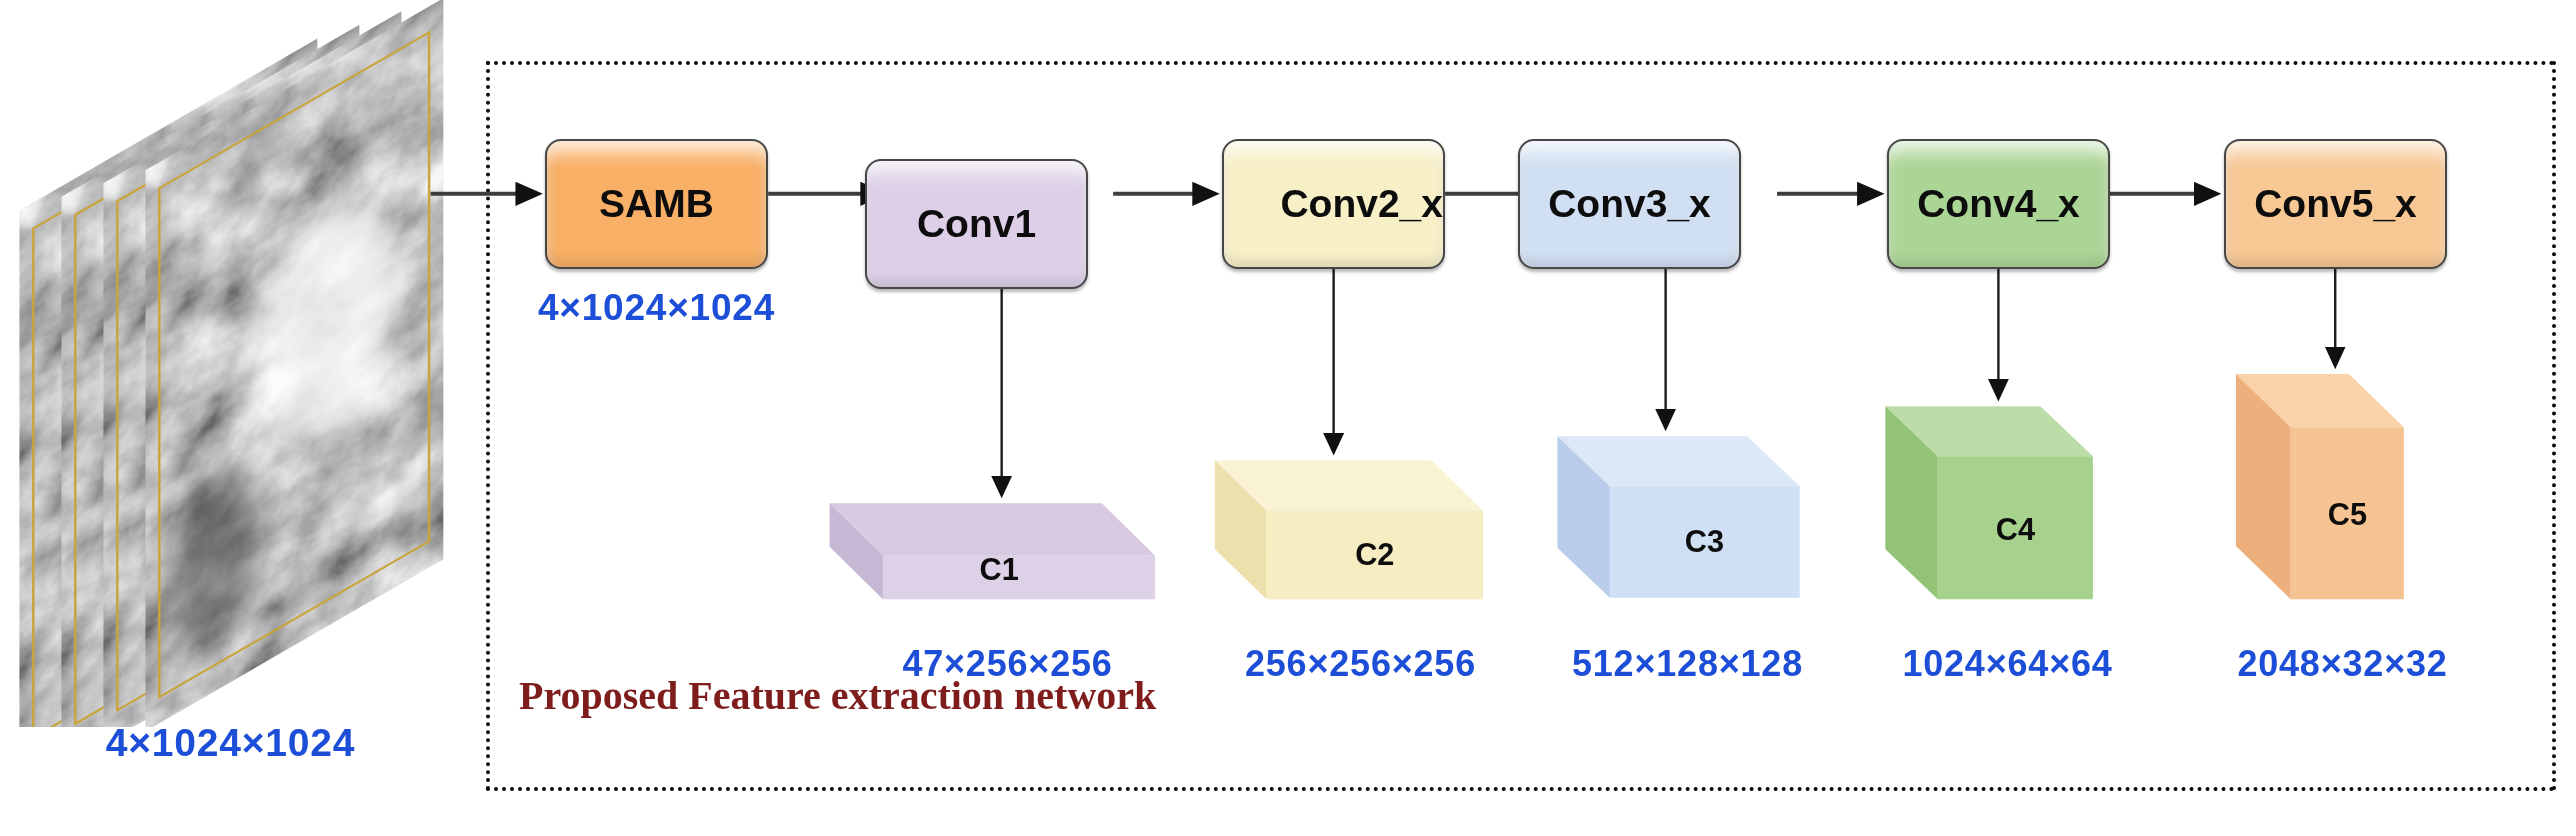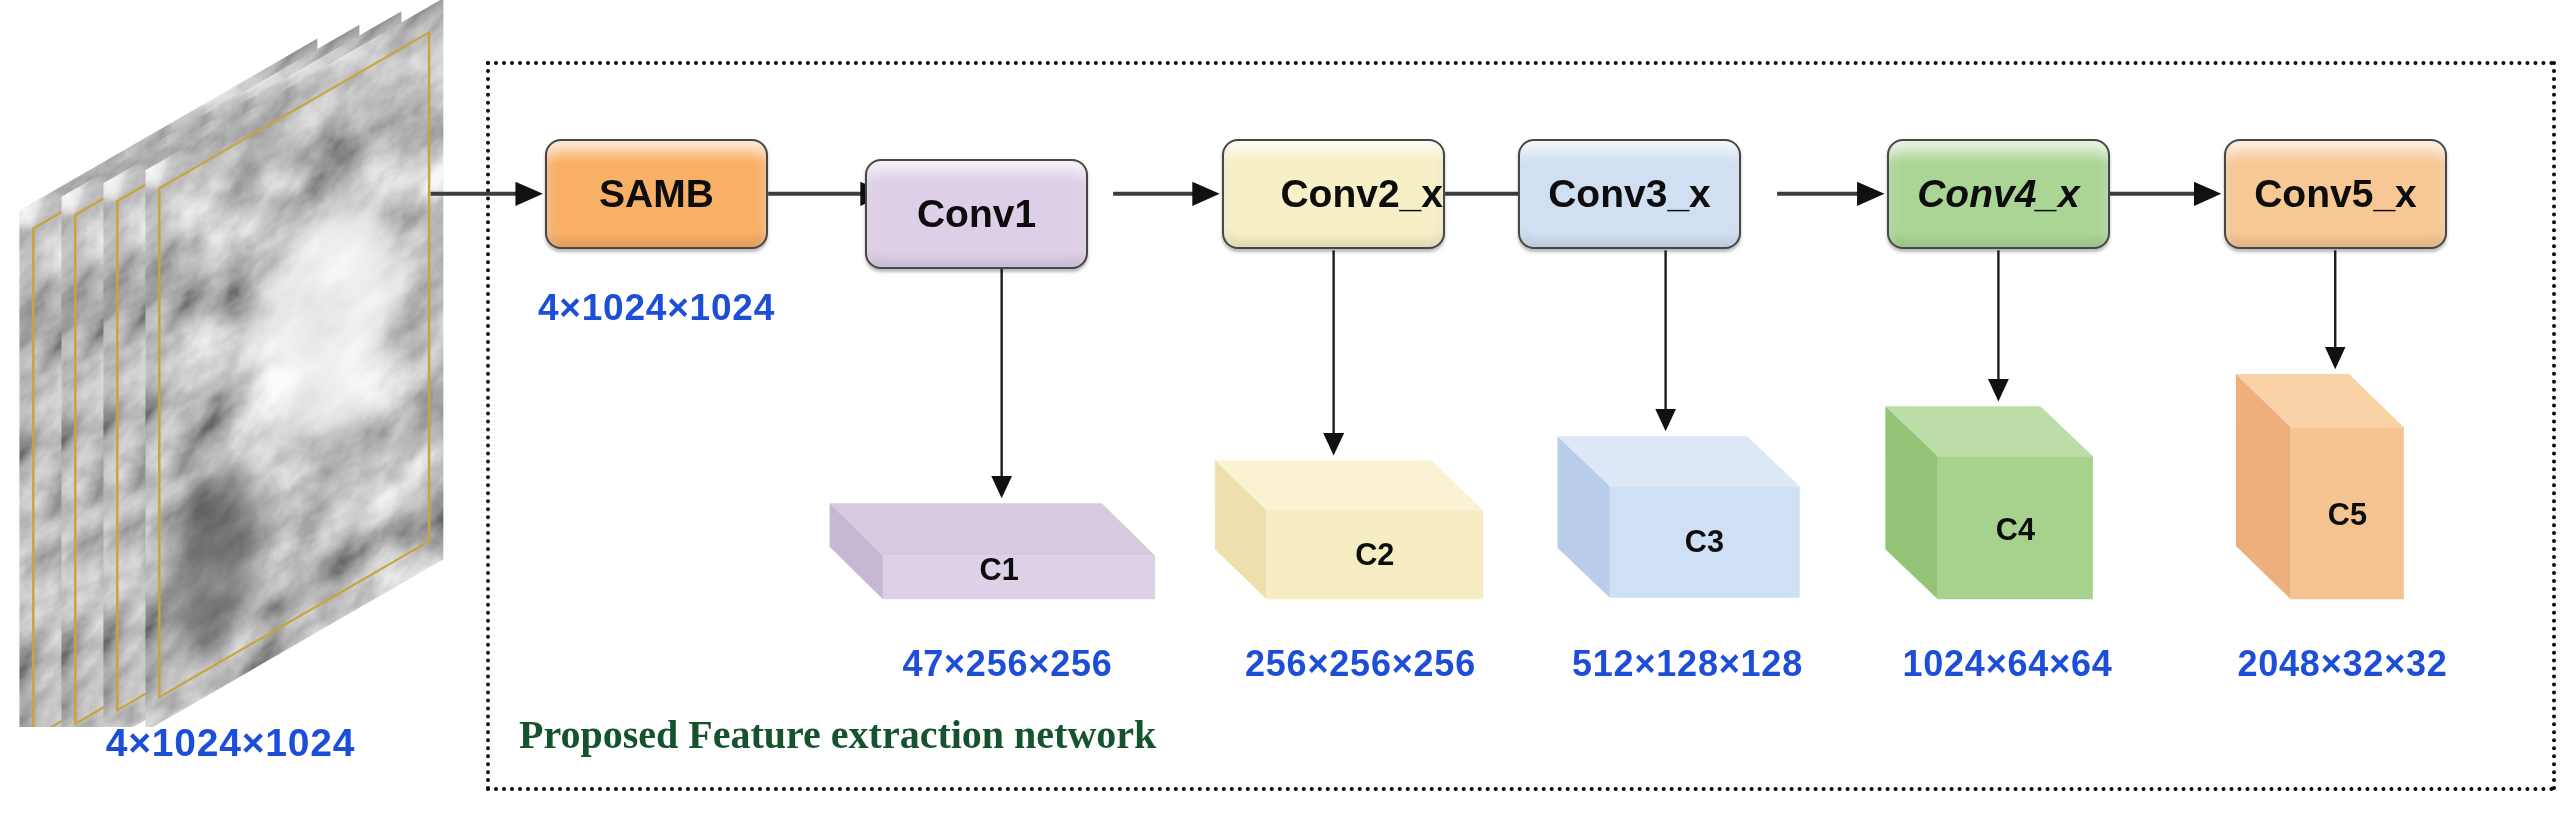--- a/index.html
+++ b/index.html
@@ -5,34 +5,34 @@
   html,body{margin:0;padding:0;background:#ffffff;}
   #canvas{
     position:relative;width:2576px;height:836px;background:#ffffff;
     font-family:"Liberation Sans",sans-serif;overflow:hidden;
   }
   .frame{
     position:absolute;left:486px;top:61px;width:2070px;height:730px;
     border:4px dotted #0a0a0a;box-sizing:border-box;background:transparent;
   }
   .block{
-    position:absolute;top:139px;width:223px;height:110px;box-sizing:border-box;
+    position:absolute;top:139px;width:223px;height:130px;box-sizing:border-box;
     border:2.4px solid #474747;border-radius:16px;
     display:flex;align-items:center;justify-content:center;
     font-weight:700;font-size:39px;color:#0d0d0d;
     box-shadow:0 2.4px 3.2px rgba(0,0,0,.28), inset 0 8px 11.3px rgba(255,255,255,.55), inset 0 -6.5px 9.7px rgba(0,0,0,.10);
     z-index:4;
   }
   .dimlabel{
     position:absolute;width:355px;text-align:center;
     font-weight:700;font-size:36px;color:#1d4ed8;letter-spacing:0.8px;z-index:4;
   }
   .caption{
-    position:absolute;left:519px;top:711px;
-    font-family:"Liberation Serif",serif;font-weight:700;font-size:40px;color:#14532d;z-index:4;
+    position:absolute;left:519px;top:672px;
+    font-family:"Liberation Serif",serif;font-weight:700;font-size:40px;color:#7f1d1d;z-index:4;
   }
   svg.layer{position:absolute;z-index:2;}
   svg#overlay{left:0;top:0;z-index:3;}
   .cube-label{font-family:"Liberation Sans",sans-serif;font-weight:700;font-size:38px;fill:#0d0d0d;}
 </style>
 </head>
 <body>
 
 <div id="canvas">
 
@@ -83,21 +83,21 @@
   </div>
   <div class="block" style="left: 865px; background: linear-gradient(rgba(255, 255, 255, 0.45) 0%, rgba(255, 255, 255, 0) 22%), rgb(220, 207, 231); margin-top: 20px;">
     <span>Conv1</span>
   </div>
   <div class="block" style="left: 1222px; background: linear-gradient(rgba(255, 255, 255, 0.45) 0%, rgba(255, 255, 255, 0) 22%), rgb(247, 239, 198); justify-content: flex-end;">
     <span>Conv2_x</span>
   </div>
   <div class="block" style="left: 1518px; background: linear-gradient(rgba(255, 255, 255, 0.45) 0%, rgba(255, 255, 255, 0) 22%), rgb(208, 223, 242);">
     <span>Conv3_x</span>
   </div>
-  <div class="block" style="left: 1887px; background: linear-gradient(rgba(255, 255, 255, 0.45) 0%, rgba(255, 255, 255, 0) 22%), rgb(171, 213, 149); font-style: italic;">
+  <div class="block" style="left: 1887px; background: linear-gradient(rgba(255, 255, 255, 0.45) 0%, rgba(255, 255, 255, 0) 22%), rgb(171, 213, 149);">
     <span>Conv4_x</span>
   </div>
   <div class="block" style="left: 2224px; background: linear-gradient(rgba(255, 255, 255, 0.45) 0%, rgba(255, 255, 255, 0) 22%), rgb(247, 199, 148);">
     <span>Conv5_x</span>
   </div>
 
   <div class="dimlabel" style="left:479px;top:287px;font-size:37px">4×1024×1024</div>
 
   <div class="dimlabel" style="left:830px;top:643px">47×256×256</div>
   <div class="dimlabel" style="left:1183px;top:643px">256×256×256</div>

